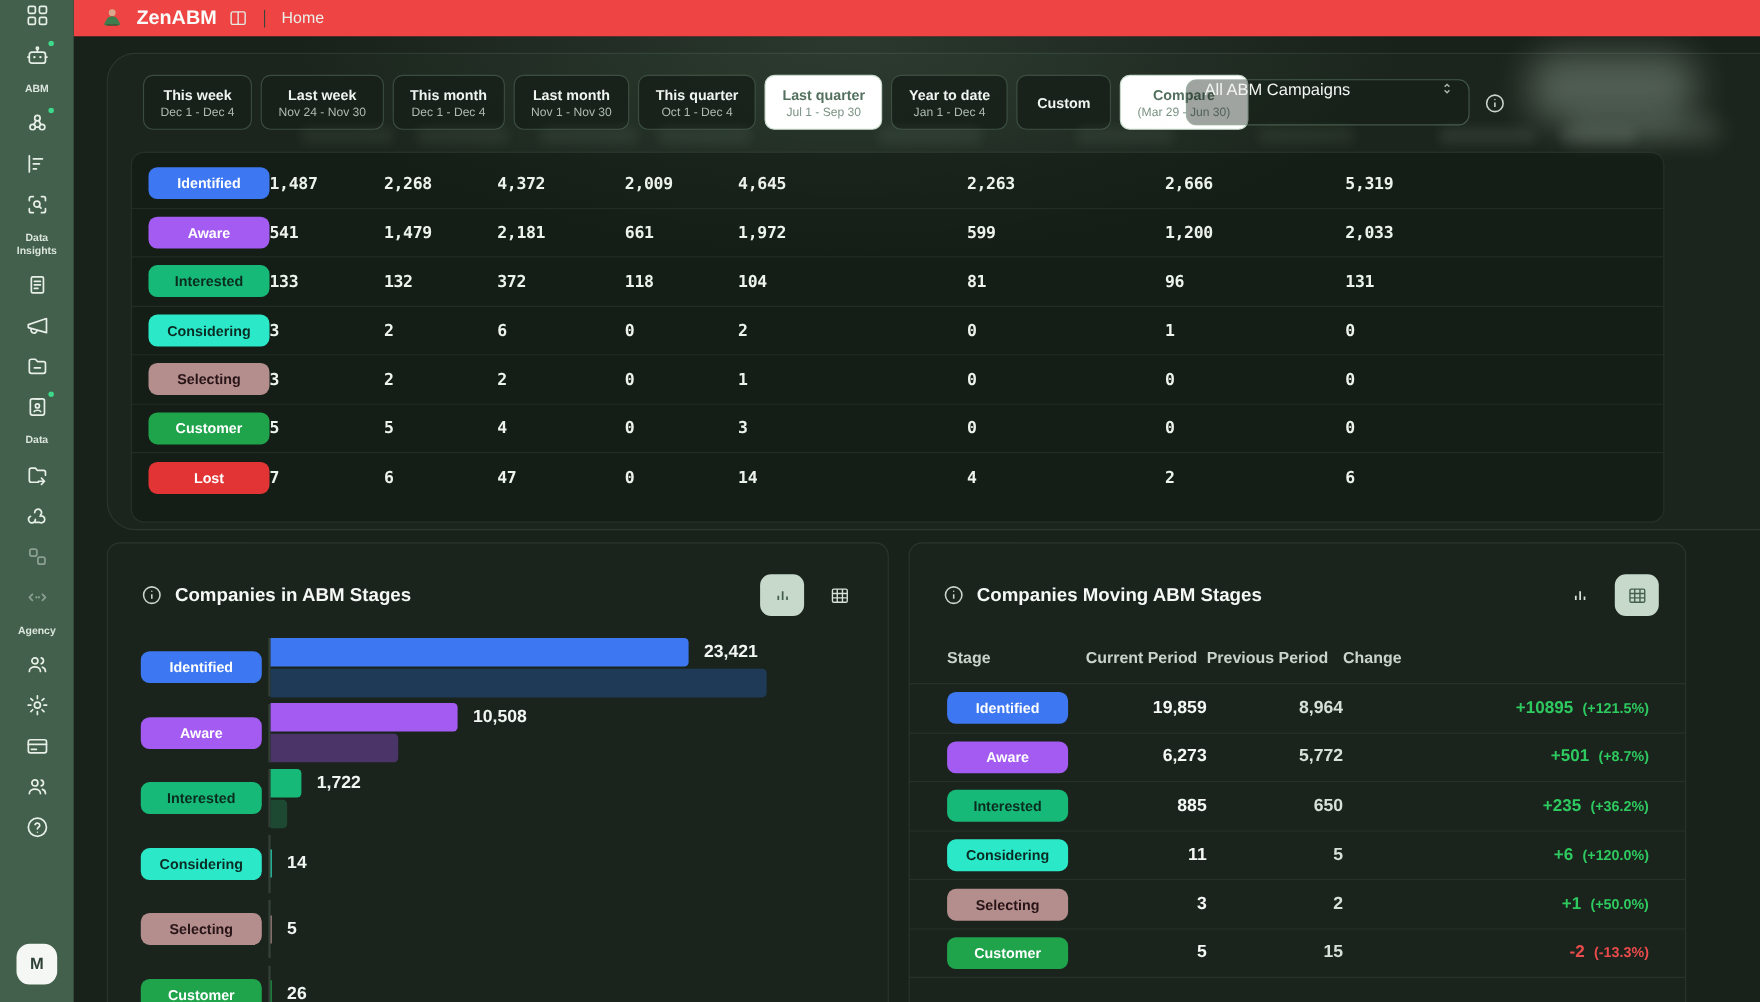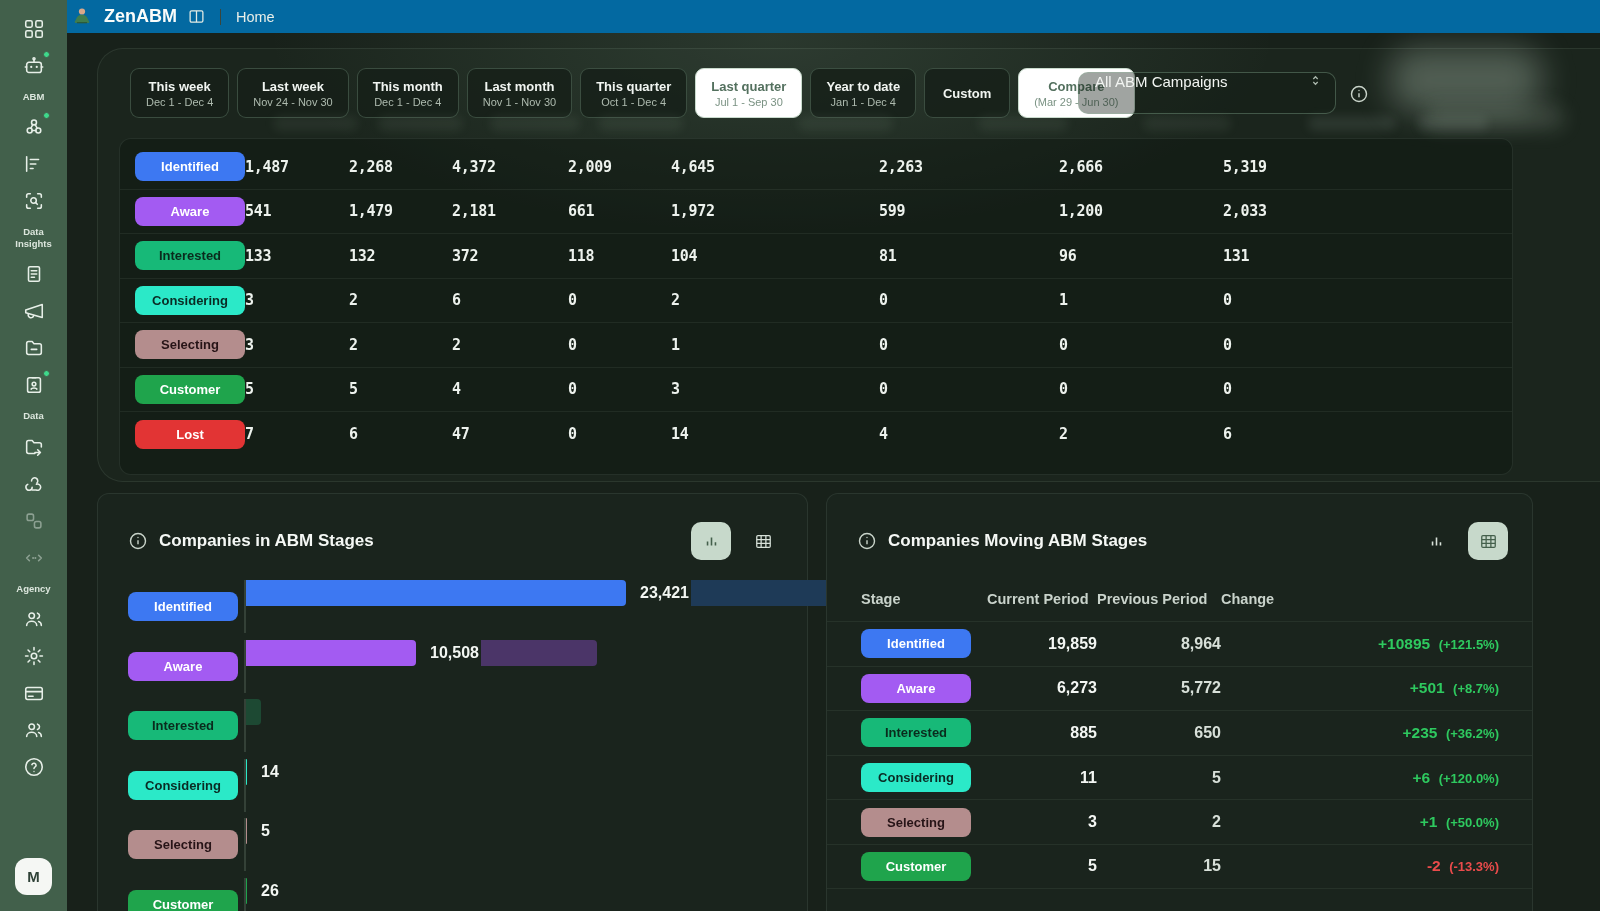--- a/index.html
+++ b/index.html
@@ -1,30 +1,30 @@
 <!DOCTYPE html>
 <html><head>
 <meta charset="utf-8">
 <style>
   *{box-sizing:border-box;margin:0;padding:0}
   html,body{width:1600px;height:911px;overflow:hidden}
   body{background:#121A14;font-family:"Liberation Sans",sans-serif;color:#EEF3EE;position:relative}
   button{font-family:inherit;border:none;background:transparent;color:inherit;cursor:pointer}
 
   
-  .sidebar{position:absolute;left:0;top:0;width:67px;height:911px;background:#42604B;display:flex;flex-direction:column;align-items:center;padding-top:17px;gap:13px;z-index:6}
+  .sidebar{position:absolute;left:0;top:0;width:67px;height:911px;background:#42604B;display:flex;flex-direction:column;align-items:center;padding-top:2px;gap:13px;z-index:6}
   .nav-ic{width:26px;height:24px;color:#E7EFE8;position:relative;display:flex;align-items:center;justify-content:center;flex:none}
   .nav-ic svg{width:22px;height:22px}
   .nav-ic .dot{position:absolute;top:-3px;right:-3px;width:7px;height:7px;border-radius:50%;background:#3ED98B;border:1px solid #42604B}
   .nav-ic.dim{opacity:.45}
   .nav-lb{font-size:9.5px;font-weight:bold;color:#DCE6DD;text-align:center;line-height:1.2;max-width:56px;flex:none}
   .avatar{margin-top:auto;margin-bottom:16px;width:37px;height:37px;background:#F5F7F4;border-radius:12px;color:#2F4237;font-weight:bold;display:grid;place-items:center;font-size:15px;flex:none}
 
   
-  .header{position:absolute;left:67px;top:0;right:0;height:33px;background:#0369a1;display:flex;align-items:center;gap:11px;padding-left:4px;z-index:5}
+  .header{position:absolute;left:67px;top:0;right:0;height:33px;background:#ef4444;display:flex;align-items:center;gap:11px;padding-left:24px;z-index:5}
   .logo{width:22px;height:22px;display:grid;place-items:center}
   .brand{font-weight:bold;font-size:18px;color:#FAFCFA}
   .panes-ic{color:#E3EBE4;display:grid;place-items:center}
   .panes-ic svg{width:17px;height:17px}
   .hdiv{width:1px;height:16px;background:#3A463C;margin:0 4px}
   .nav-home{font-size:14.5px;color:#E9EFE9}
 
   
   .content{position:absolute;left:67px;top:33px;width:1533px;height:878px;background:#18211A;overflow:hidden}
   .content::before{content:"";position:absolute;left:0;top:-60px;width:100%;height:460px;background:radial-gradient(ellipse 720px 280px at 46% 14%,rgba(140,180,150,.16),transparent 70%);pointer-events:none}
@@ -64,21 +64,21 @@
   .ctitle{font-size:17px;font-weight:bold;color:#F5F8F5}
   .view-btns{margin-left:auto;display:flex;gap:12px;align-items:center}
   .vbtn{width:40px;height:38px;border-radius:10px;display:grid;place-items:center;color:#D8E1D9}
   .vbtn svg{width:19px;height:19px}
   .vbtn.sel{background:#C7D9CB;color:#44604C}
 
   
   .chart{margin-top:20px}
   .cg{height:53px;margin-bottom:6.5px;display:flex;align-items:center}
   .cg .badge{margin-left:30px;flex:none}
-  .bars{margin-left:6px;align-self:stretch;display:flex;flex-direction:row;gap:2px;border-left:2px solid rgba(190,215,195,.16);flex:1;min-width:0}
+  .bars{margin-left:6px;align-self:stretch;display:flex;flex-direction:column;justify-content:center;gap:2px;border-left:2px solid rgba(190,215,195,.16);flex:1;min-width:0}
   .brow{display:flex;align-items:center;height:26px}
   .bar{height:26px;border-radius:0 4px 4px 0;flex:none}
   .bval{font-weight:bold;font-size:16px;margin-left:14px;color:#F2F6F2;white-space:nowrap}
 
   
   .mt-head{display:grid;grid-template-columns:126px 110px 124px 1fr;padding:0 33px 0 34px;height:44px;align-items:center;margin-top:17px}
   .mt-head .h{font-size:14.5px;font-weight:bold;color:#C9D3CB;text-align:left}
   .mt-head .h:first-child{text-align:left}
   .mt-row{display:grid;grid-template-columns:126px 110px 124px 1fr;padding:0 33px 0 34px;height:44.6px;align-items:center;border-top:1px solid rgba(190,215,195,.08)}
   .mt-row:last-child{border-bottom:1px solid rgba(190,215,195,.08)}
@@ -454,20 +454,24 @@
         <div class="bar main" style="width: 170px; background: rgb(163, 91, 242);"></div>
         <span class="bval">10,508</span>
       </div>
       <div class="bar comp" style="width: 116px; background: rgb(75, 53, 104);"></div>
     </div>
   </div>
 
   <div class="cg">
     <button class="badge" style="background: rgb(23, 185, 120); color: rgb(10, 43, 29);">Interested</button>
     <div class="bars">
+      <div class="brow">
+        <div class="bar main" style="width: 28px; background: rgb(23, 185, 120);"></div>
+        <span class="bval">1,722</span>
+      </div>
       <div class="bar comp" style="width: 15px; background: rgb(29, 73, 51);"></div>
     </div>
   </div>
 
   <div class="cg">
     <button class="badge" style="background: rgb(43, 233, 200); color: rgb(10, 43, 36);">Considering</button>
     <div class="bars">
       <div class="brow">
         <div class="bar main" style="width: 1px; background: rgb(43, 233, 200);"></div>
         <span class="bval">14</span>

